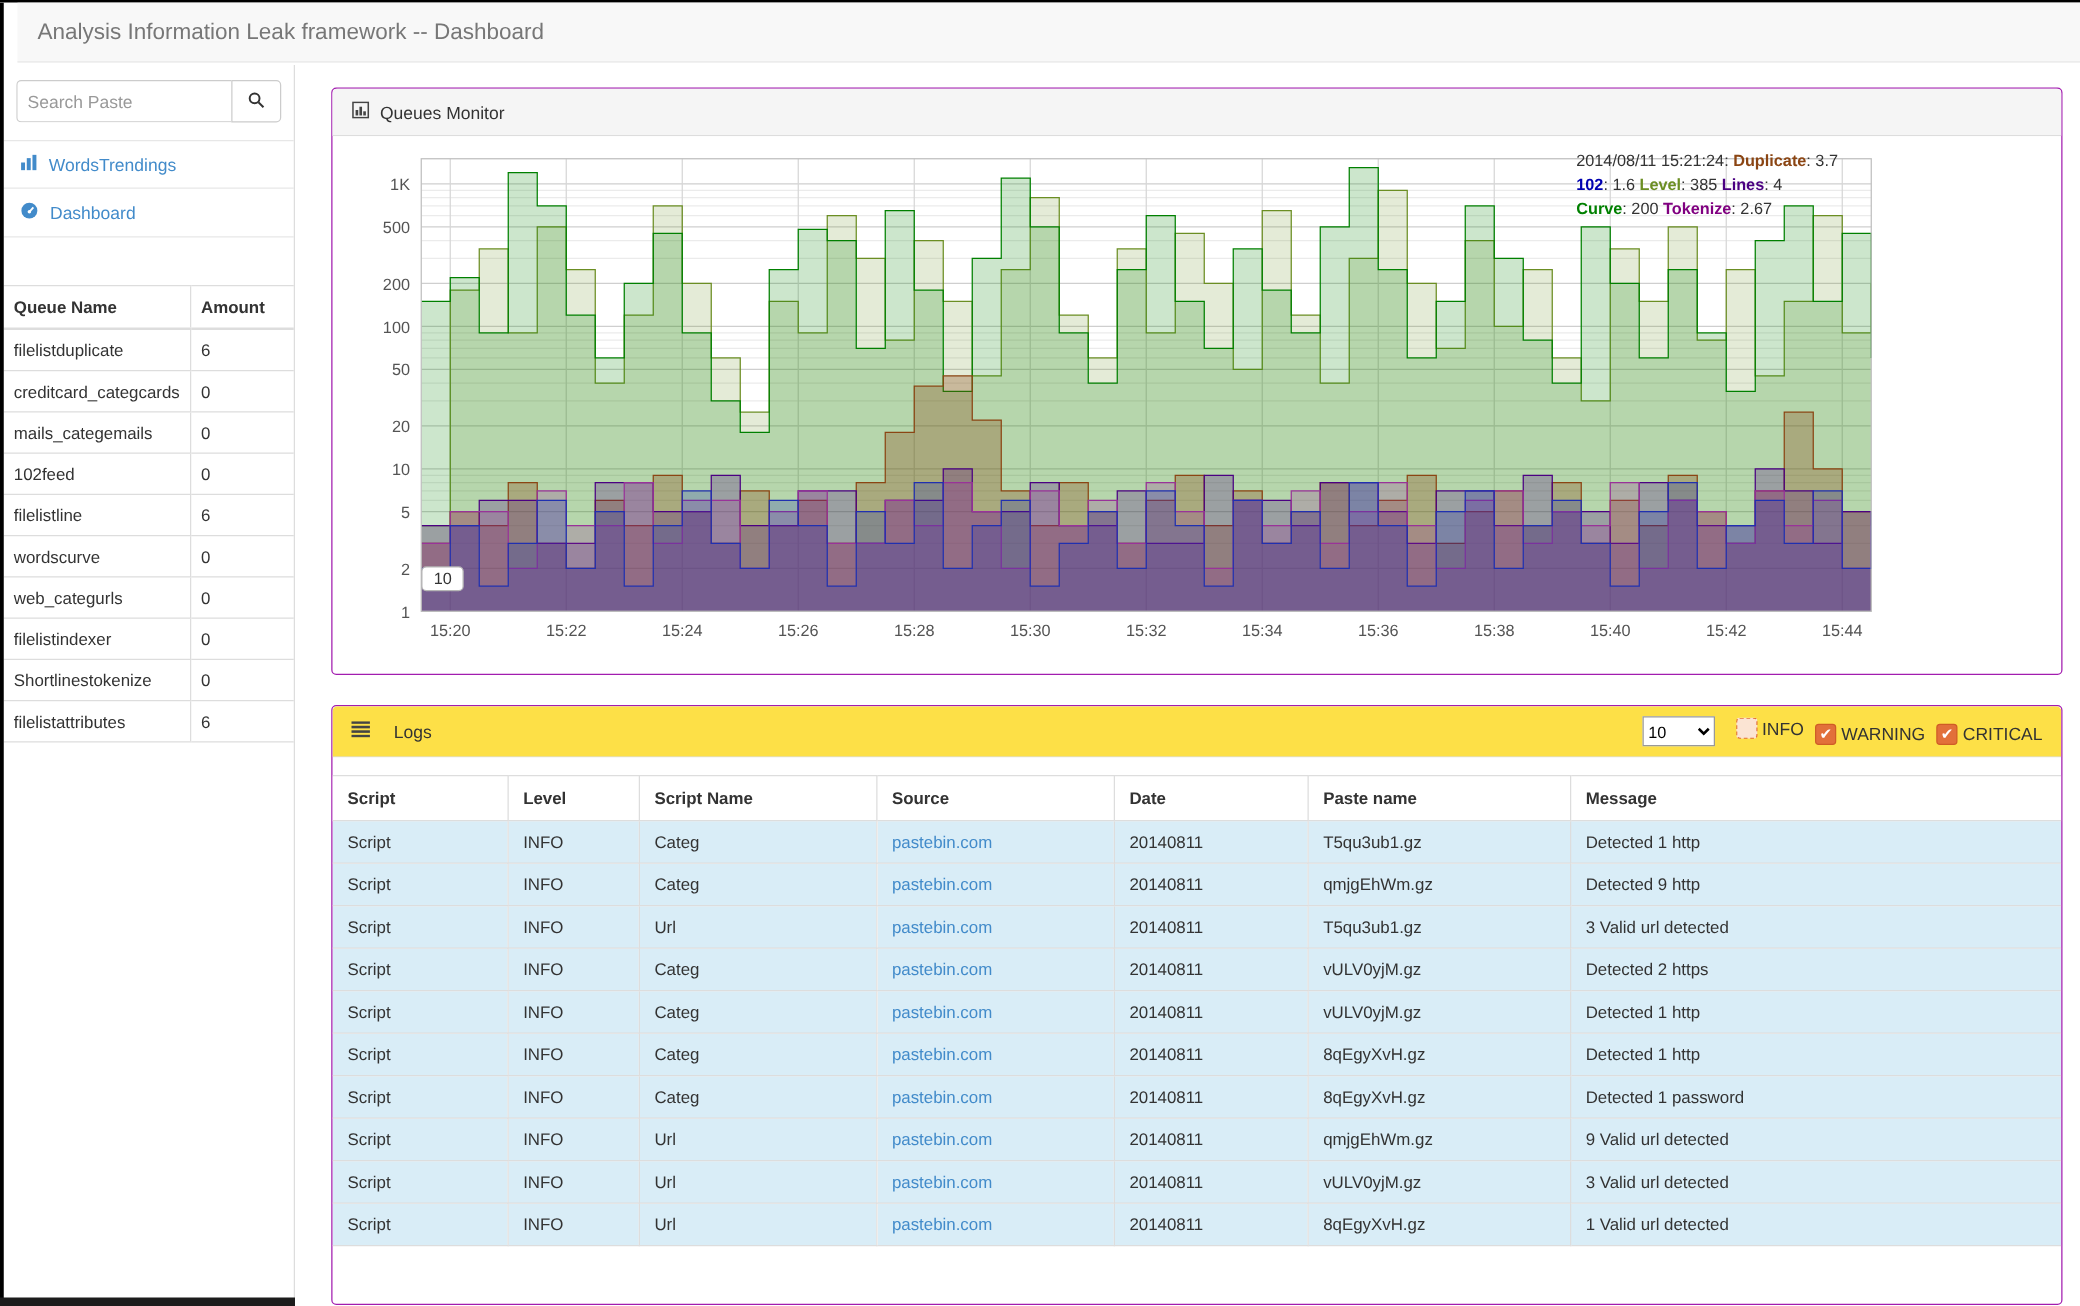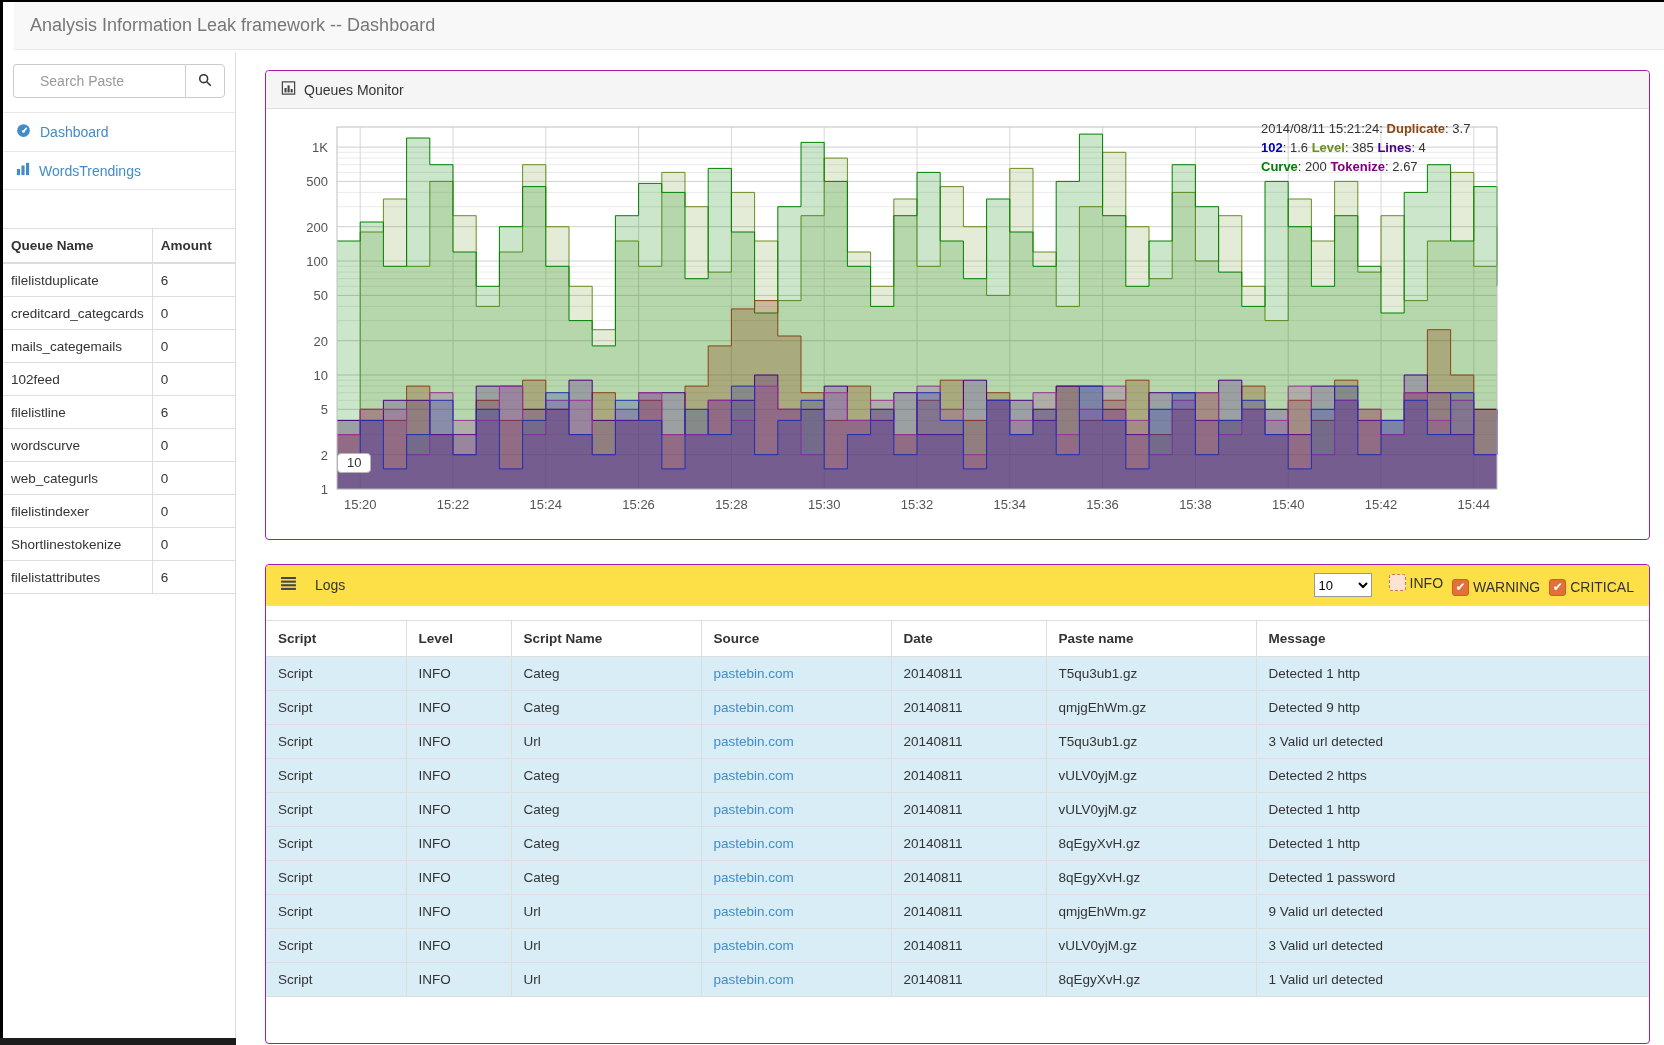--- a/index.html
+++ b/index.html
@@ -5,21 +5,21 @@
   html,body{margin:0;padding:0;background:#fff;}
   body{width:1664px;height:1045px;position:relative;overflow:hidden;
        font-family:"Liberation Sans",sans-serif;color:#333;border-top:2px solid #000;box-sizing:border-box;}
   .left-frame{position:absolute;left:0;top:0;width:3px;height:1045px;background:#000;z-index:60;}
   
   .topbar{position:absolute;left:14px;top:0;width:100%;height:48px;background:#f8f8f8;border-bottom:1px solid #e7e7e7;box-sizing:border-box;}
   .topbar h1{margin:0;padding:0 0 0 16px;font-size:18px;font-weight:normal;color:#777;line-height:47px;}
   
   .sidebar{position:absolute;left:3px;top:50px;width:233px;bottom:0;background:#fff;border-right:1px solid #ddd;box-sizing:border-box;}
   .search-group{margin:12px 10px 0 10px;display:flex;height:34px;}
-  .search-group input{flex:1;min-width:0;border:1px solid #ccc;border-right:none;border-radius:4px 0 0 4px;padding:6px 26px;font-size:14px;color:#555;font-family:"Liberation Sans",sans-serif;outline:none;}
+  .search-group input{flex:1;min-width:0;border:1px solid #ccc;border-right:none;border-radius:4px 0 0 4px;padding:6px 8px;font-size:14px;color:#555;font-family:"Liberation Sans",sans-serif;outline:none;}
   .search-group input::placeholder{color:#999;}
   .search-group button{width:40px;border:1px solid #ccc;background:#fff;border-radius:0 4px 4px 0;cursor:pointer;display:flex;align-items:center;justify-content:center;}
   .side-nav{margin-top:14px;}
   .nav-item{display:flex;align-items:center;gap:9px;padding:10px 13px;font-size:14px;color:#428bca;cursor:pointer;border-bottom:1px solid #e7e7e7;}
   .nav-item:first-child{border-top:1px solid #e7e7e7;}
   .queue-table{margin-top:38px;width:100%;border-collapse:collapse;font-size:13.5px;color:#333;}
   .queue-table th{font-weight:bold;text-align:left;padding:9px 8px;border-bottom:2px solid #ddd;border-top:1px solid #ddd;}
   .queue-table td{padding:8.5px 8px;border-top:1px solid #ddd;}
   .queue-table tr > *:first-child{width:145px;box-sizing:border-box;}
   .queue-table tr > * + *{border-left:1px solid #ddd;}
@@ -68,37 +68,37 @@
         <svg width="14" height="14" viewBox="0 0 16 16">
             <circle cx="6.5" cy="6.5" r="4.5" fill="none" stroke="#333" stroke-width="1.8"></circle>
             <line x1="10" y1="10" x2="14.6" y2="14.6" stroke="#333" stroke-width="1.8"></line>
           </svg>
       </span>
     </button>
   </div>
   <div class="side-nav">
     <div class="nav-item">
       <span>
+        <svg width="14" height="14" viewBox="0 0 16 16">
+            <rect x="1" y="8" width="3.6" height="7" fill="#428bca"></rect>
+            <rect x="6.2" y="4" width="3.6" height="11" fill="#428bca"></rect>
+            <rect x="11.4" y="1" width="3.6" height="14" fill="#428bca"></rect>
+          </svg>
+      </span>
+      <span>WordsTrendings</span>
+    </div>
+    <div class="nav-item">
+      <span>
         <svg width="15" height="15" viewBox="0 0 16 16">
             <circle cx="8" cy="8" r="6.8" fill="#428bca"></circle>
             <line x1="8" y1="9" x2="11.4" y2="5.2" stroke="#fff" stroke-width="1.6"></line>
             <circle cx="8" cy="9" r="1.5" fill="#fff"></circle>
           </svg>
       </span>
       <span>Dashboard</span>
-    </div>
-    <div class="nav-item">
-      <span>
-        <svg width="14" height="14" viewBox="0 0 16 16">
-            <rect x="1" y="8" width="3.6" height="7" fill="#428bca"></rect>
-            <rect x="6.2" y="4" width="3.6" height="11" fill="#428bca"></rect>
-            <rect x="11.4" y="1" width="3.6" height="14" fill="#428bca"></rect>
-          </svg>
-      </span>
-      <span>WordsTrendings</span>
     </div>
   </div>
   <table class="queue-table">
     <thead>
       <tr>
         <th>Queue Name</th>
         <th>Amount</th>
       </tr>
     </thead>
     <tbody>

